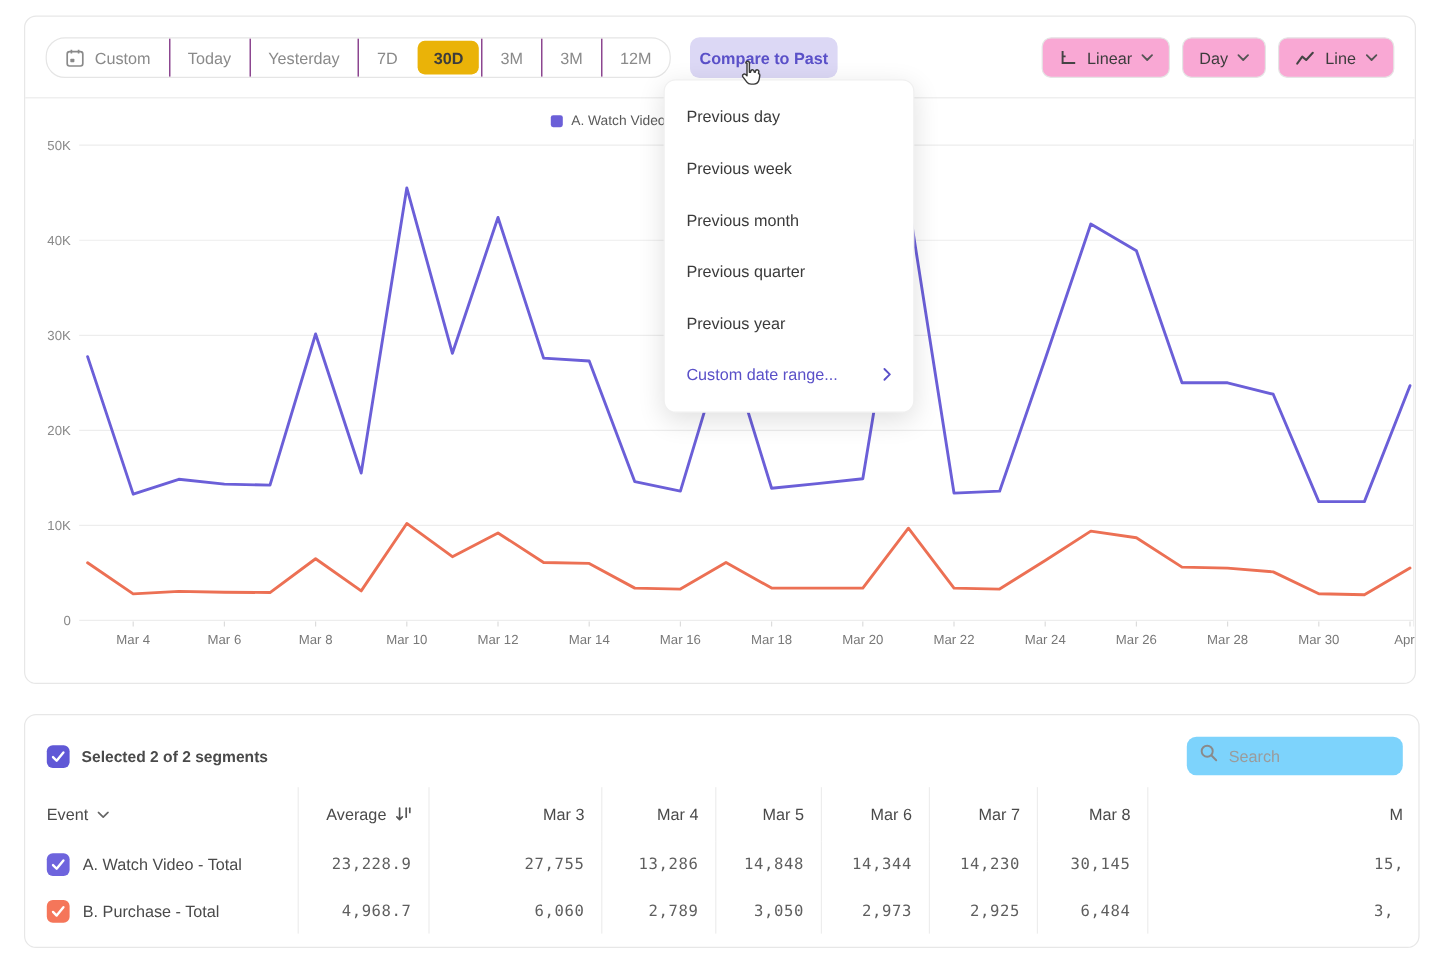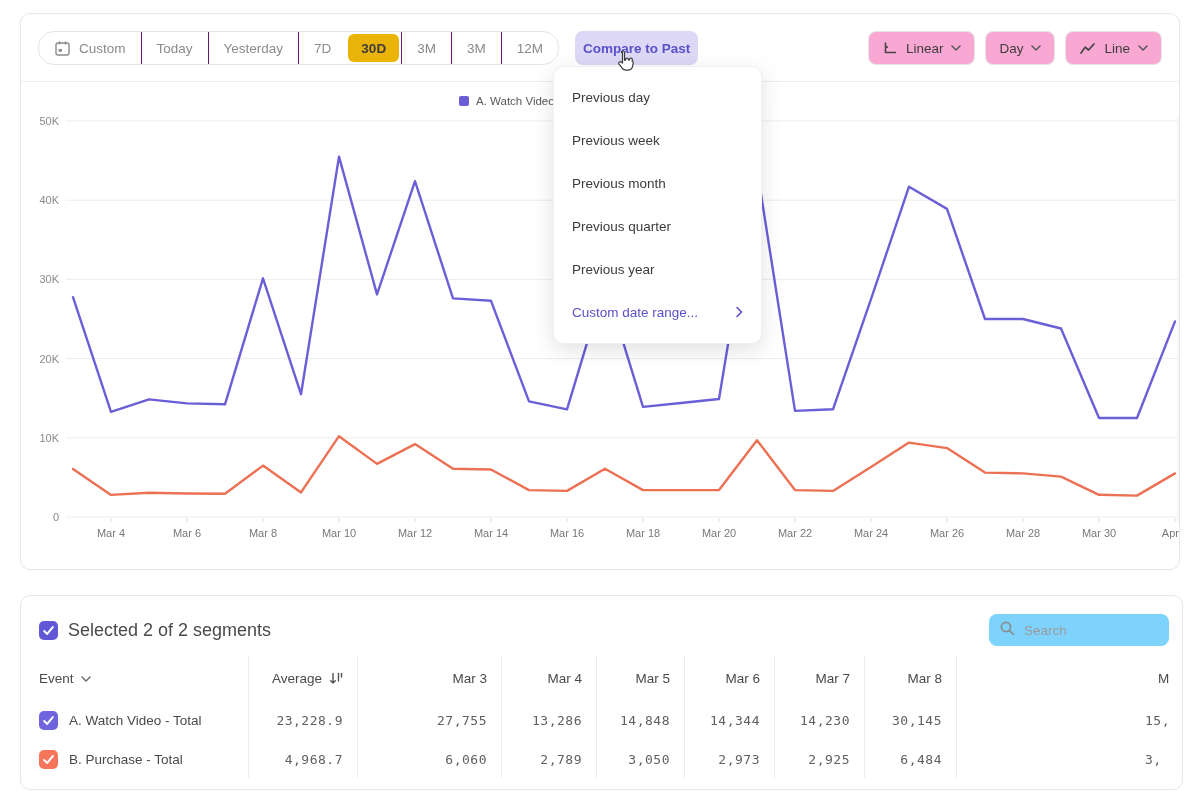--- a/index.html
+++ b/index.html
@@ -33,21 +33,21 @@
   .dropdown { position:absolute; left:553px; top:66px; width:209px; background:#fff; border:1px solid #f0f0f0; border-radius:10px; box-shadow:0 6px 22px rgba(0,0,0,.12); padding:9px 0; z-index:20; }
   .menu-item { position:relative; height:43px; display:flex; align-items:center; padding:0 18px; font-size:13.5px; color:#3b3b3b; cursor:pointer; }
   .menu-item.custom { color:#5a50c8; }
   .menu-item .mi-chev { position:absolute; right:18px; top:50%; transform:translateY(-50%); }
 
   .cursor-glyph { position:absolute; left:612px; top:50px; z-index:30; }
 
   
   .seg-row { position:absolute; left:18px; right:13px; top:18px; height:32px; display:flex; align-items:center; }
   .cb { width:19px; height:19px; border-radius:5px; display:inline-flex; align-items:center; justify-content:center; cursor:pointer; flex:0 0 auto; }
-  .sel-text { margin-left:10px; font-size:18px; color:#4a4a4a; }
+  .sel-text { margin-left:10px; font-size:13px; color:#4a4a4a;font-weight:bold; }
   .search { margin-left:auto; width:180px; height:32px; background:#7dd3fc; border-radius:8px; display:flex; align-items:center; padding:0 10px; gap:8px; }
   .search input { border:none; background:transparent; outline:none; font-size:13.5px; color:#444; width:120px; font-family:inherit; }
   .search input::placeholder { color:#9b9b9b; }
 
   .tbl { position:absolute; left:0; top:60px; width:1262px; }
   .trow { display:grid; grid-template-columns:228px 109px 144px 95px 88px 90px 90px 92px 290px; align-items:center; }
   .trow.head { height:45px; }
   .trow.r1 { height:39px; }
   .trow.r2 { height:38px; }
   .td { text-align:right; padding-right:14px; border-right:1px solid #ededed; height:100%; display:flex; align-items:center; justify-content:flex-end; }

